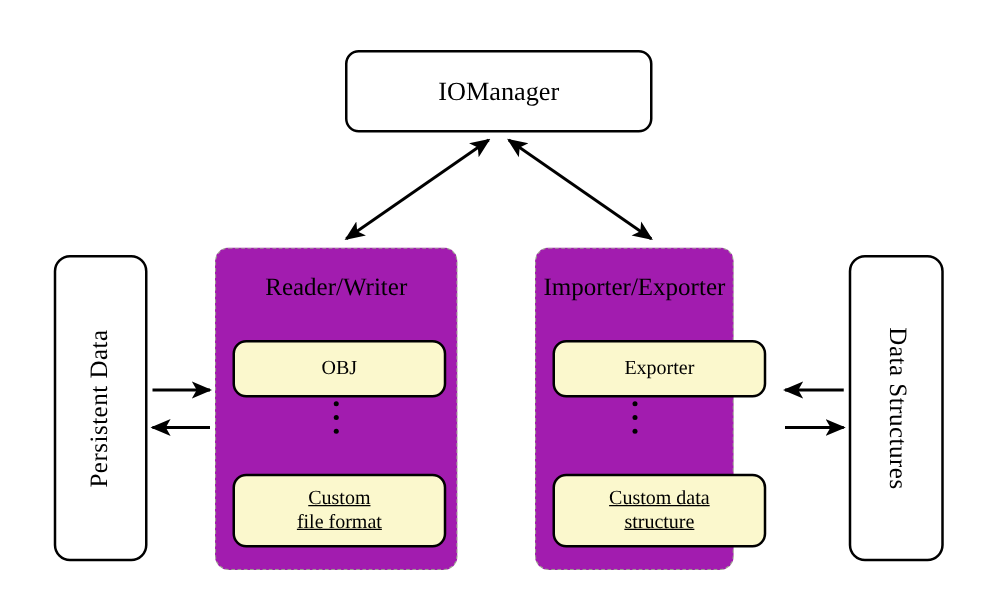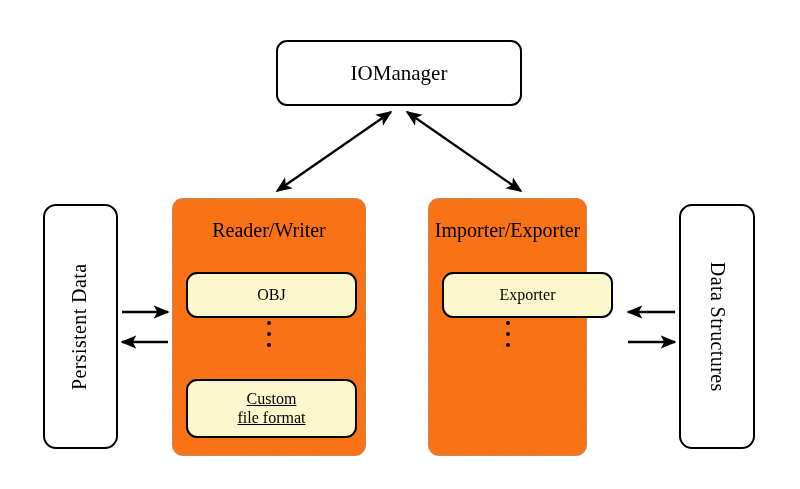--- a/index.html
+++ b/index.html
@@ -69,21 +69,21 @@
   }
   .vtext.ccw { transform: rotate(-90deg); }
   .vtext.cw  { transform: rotate(90deg); }
 
   
   .group {
     position: absolute;
     box-sizing: border-box;
     border: 1.6px dashed #9b9b8f;
     border-radius: 11px;
-    background: #f97316;
+    background: #a21caf;
   }
   #group-readerwriter {
     left: 172px;
     top: 198px;
     width: 194px;
     height: 258px;
   }
   #group-importerexporter {
     left: 428px;
     top: 198px;
@@ -229,19 +229,25 @@
     <div class="item item-top">
       <span>Exporter</span>
     </div>
 
     <div class="vdots">
       <span></span>
         <span></span>
         <span></span>
     </div>
 
+    <div class="item item-bottom">
+      <div>
+        <div>Custom data</div>
+        <div>structure</div>
+      </div>
+    </div>
   </div>
 
   <div class="node sidenode" id="data-structures">
     <span class="vtext cw">Data Structures</span>
   </div>
 
 </div>
 
 </body></html>

